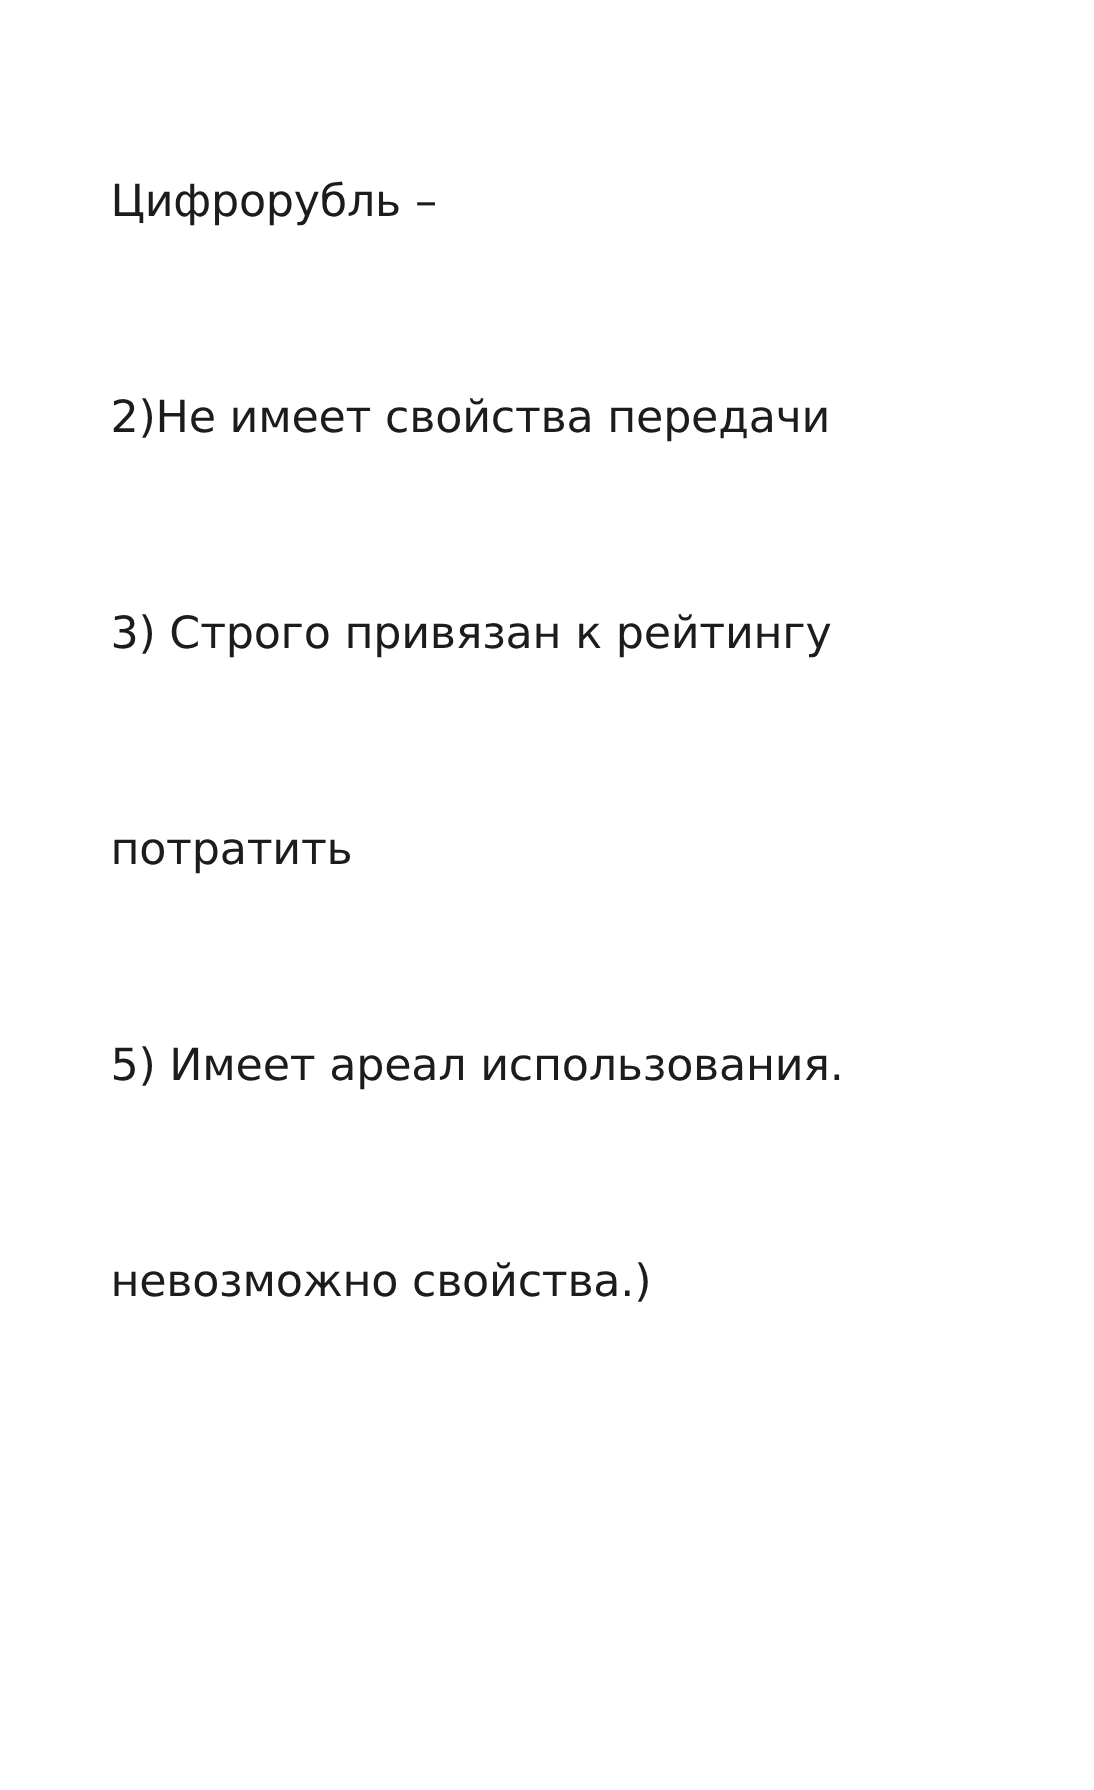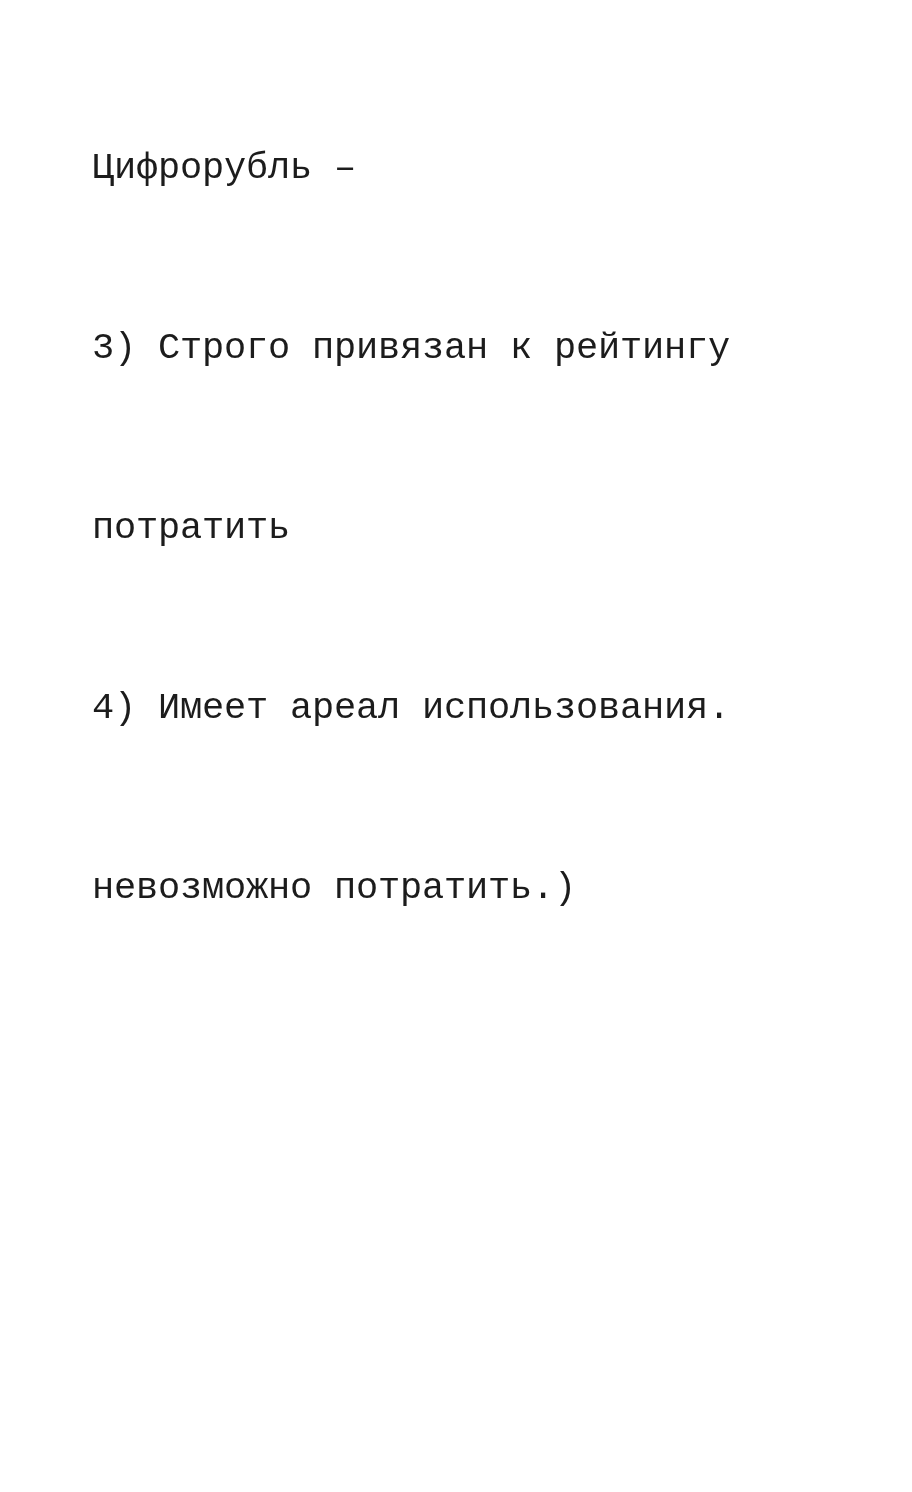--- a/index.html
+++ b/index.html
@@ -24,33 +24,33 @@
     color: #1c1c1c;
     font-size: 37px;
     line-height: 60px;
     letter-spacing: -0.2px;
     white-space: pre-wrap;
     word-wrap: break-word;
   }
   .line {
     display: block;
     min-height: 60px;
-    font-family: Liberation Mono, monospace;
   }
 </style>
 </head>
 <body>
 
 <div class="page">
   <div class="text-block">
     <span class="line">Цифрорубль –</span>
+    <span class="line">2)Не имеет свойства передачи</span>
     <span class="line">3) Строго привязан к рейтингу</span>
     <span class="line">потратить</span>
-    <span class="line">4) Имеет ареал использования.</span>
-    <span class="line">невозможно потратить.)</span>
+    <span class="line">5) Имеет ареал использования.</span>
+    <span class="line">невозможно свойства.)</span>
     
     
     
     
     
     
     
     
     
     

